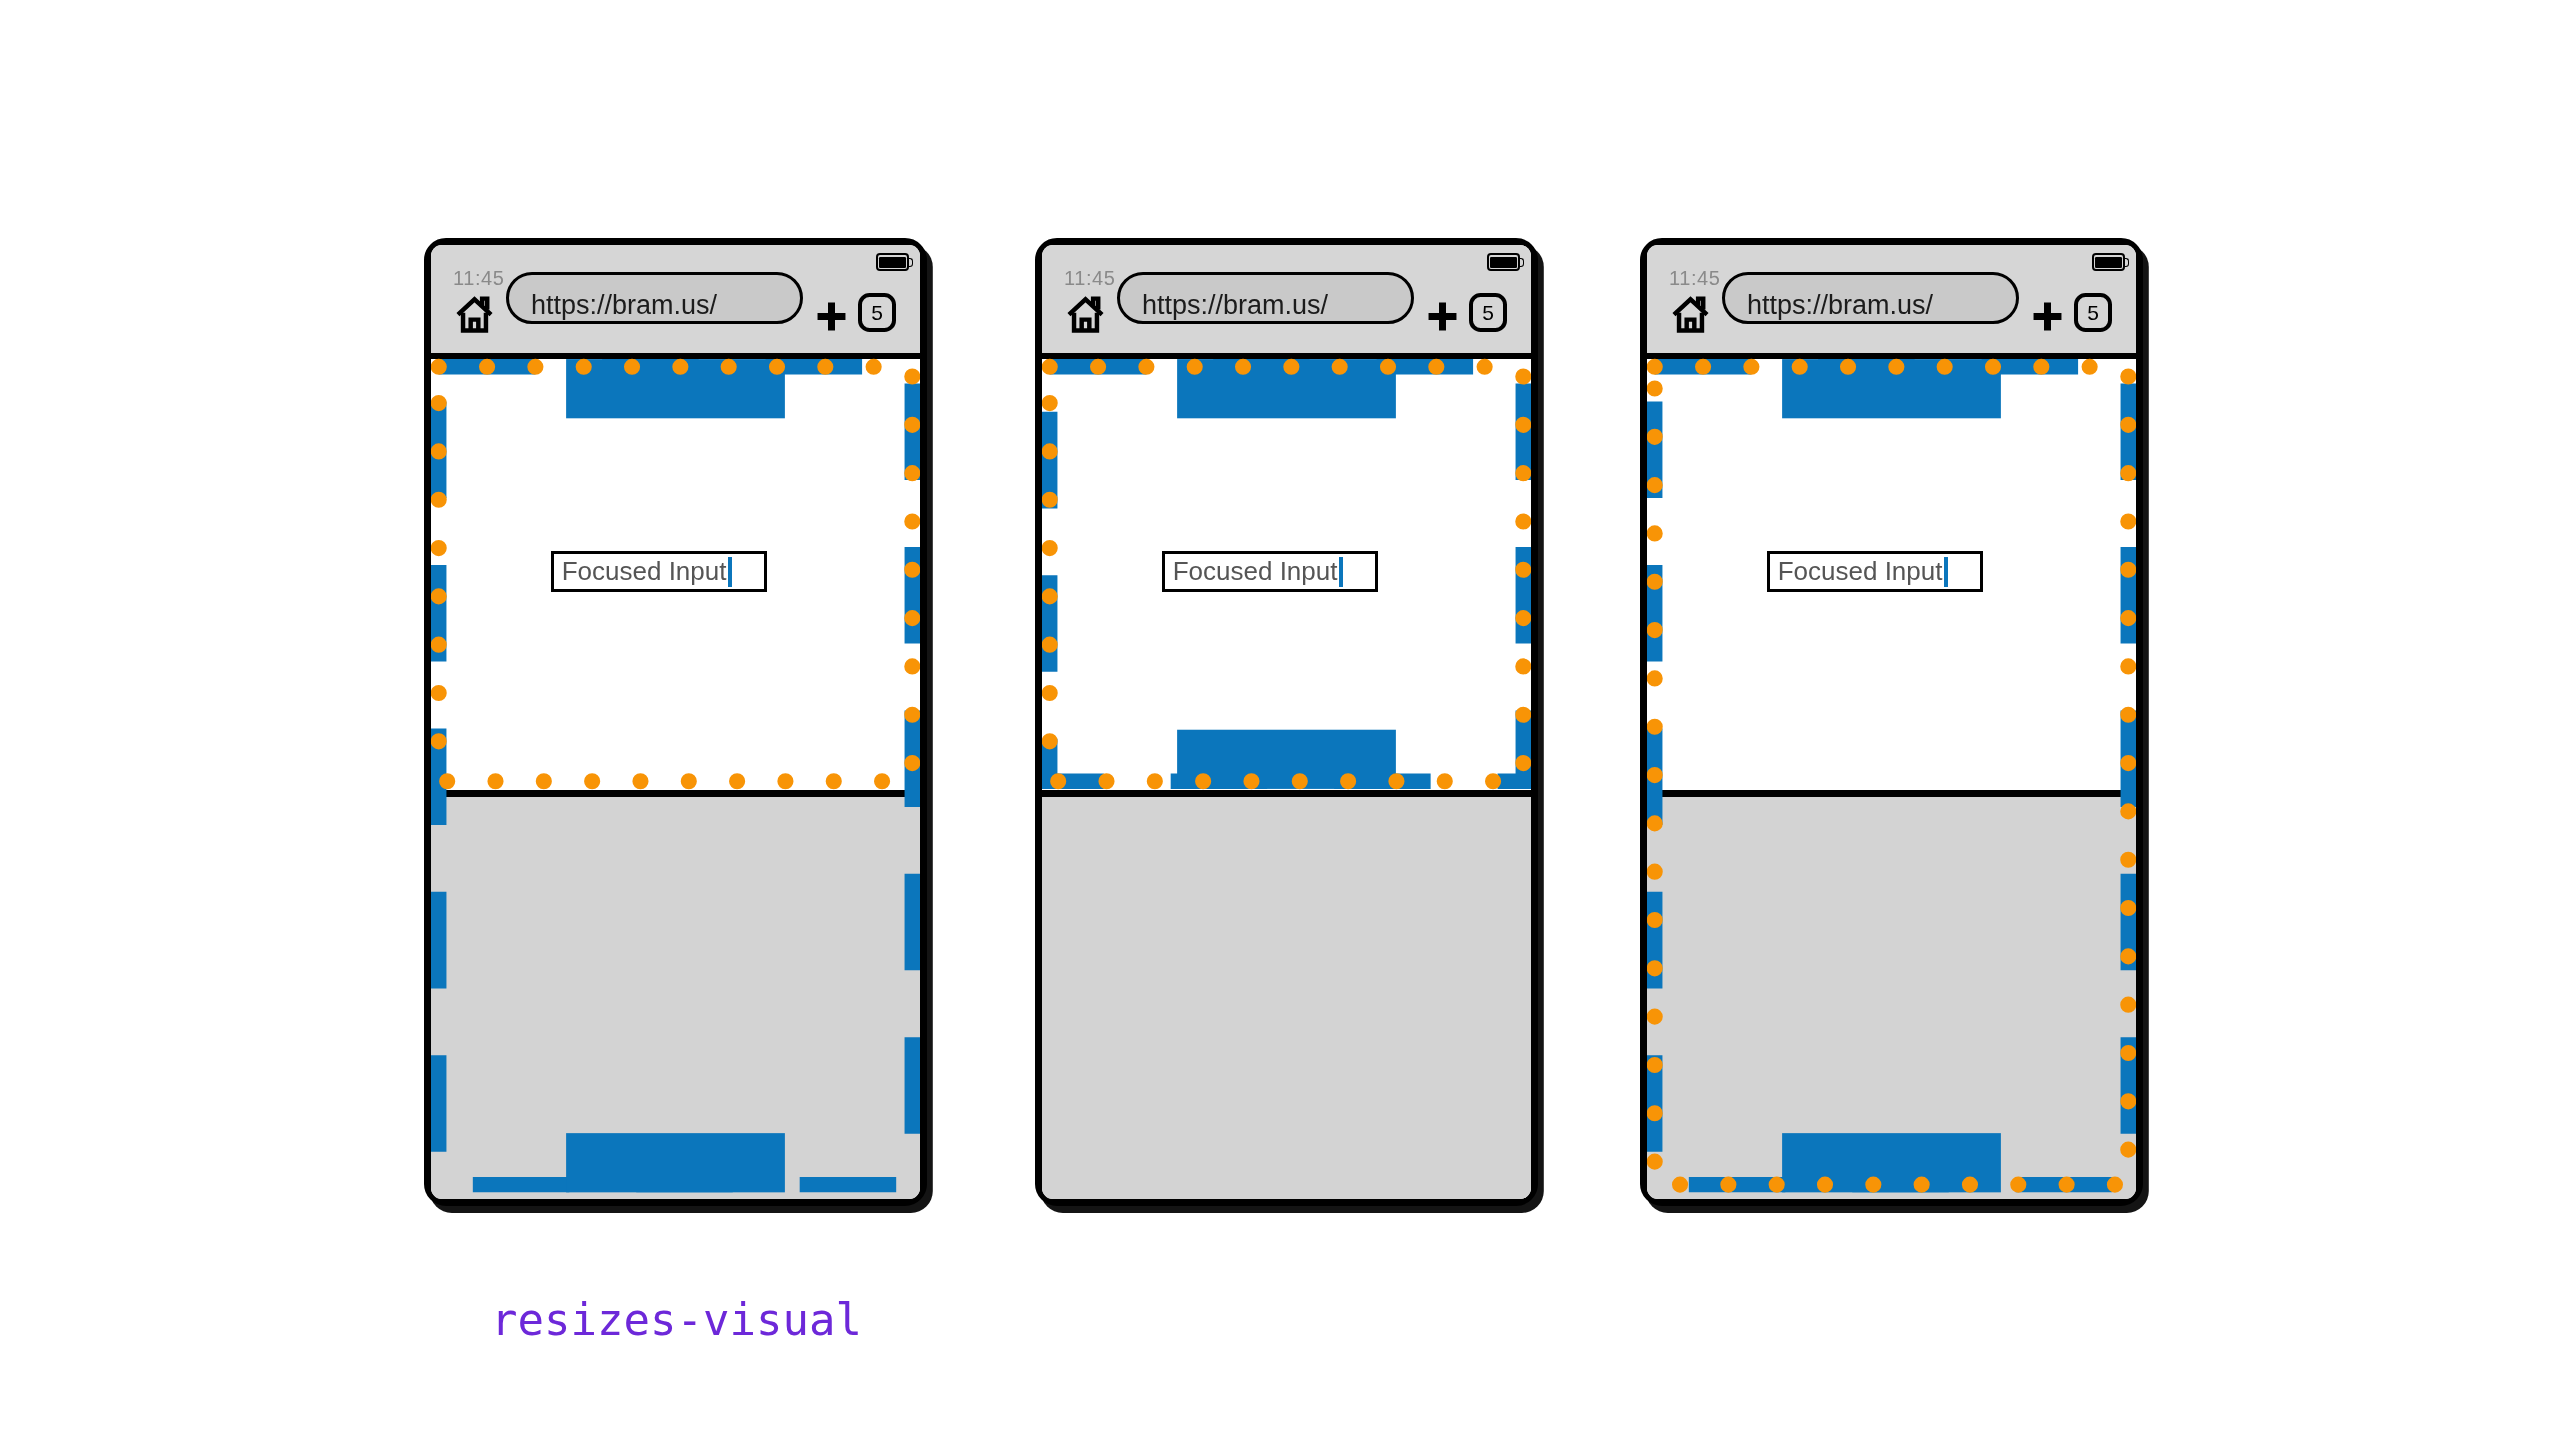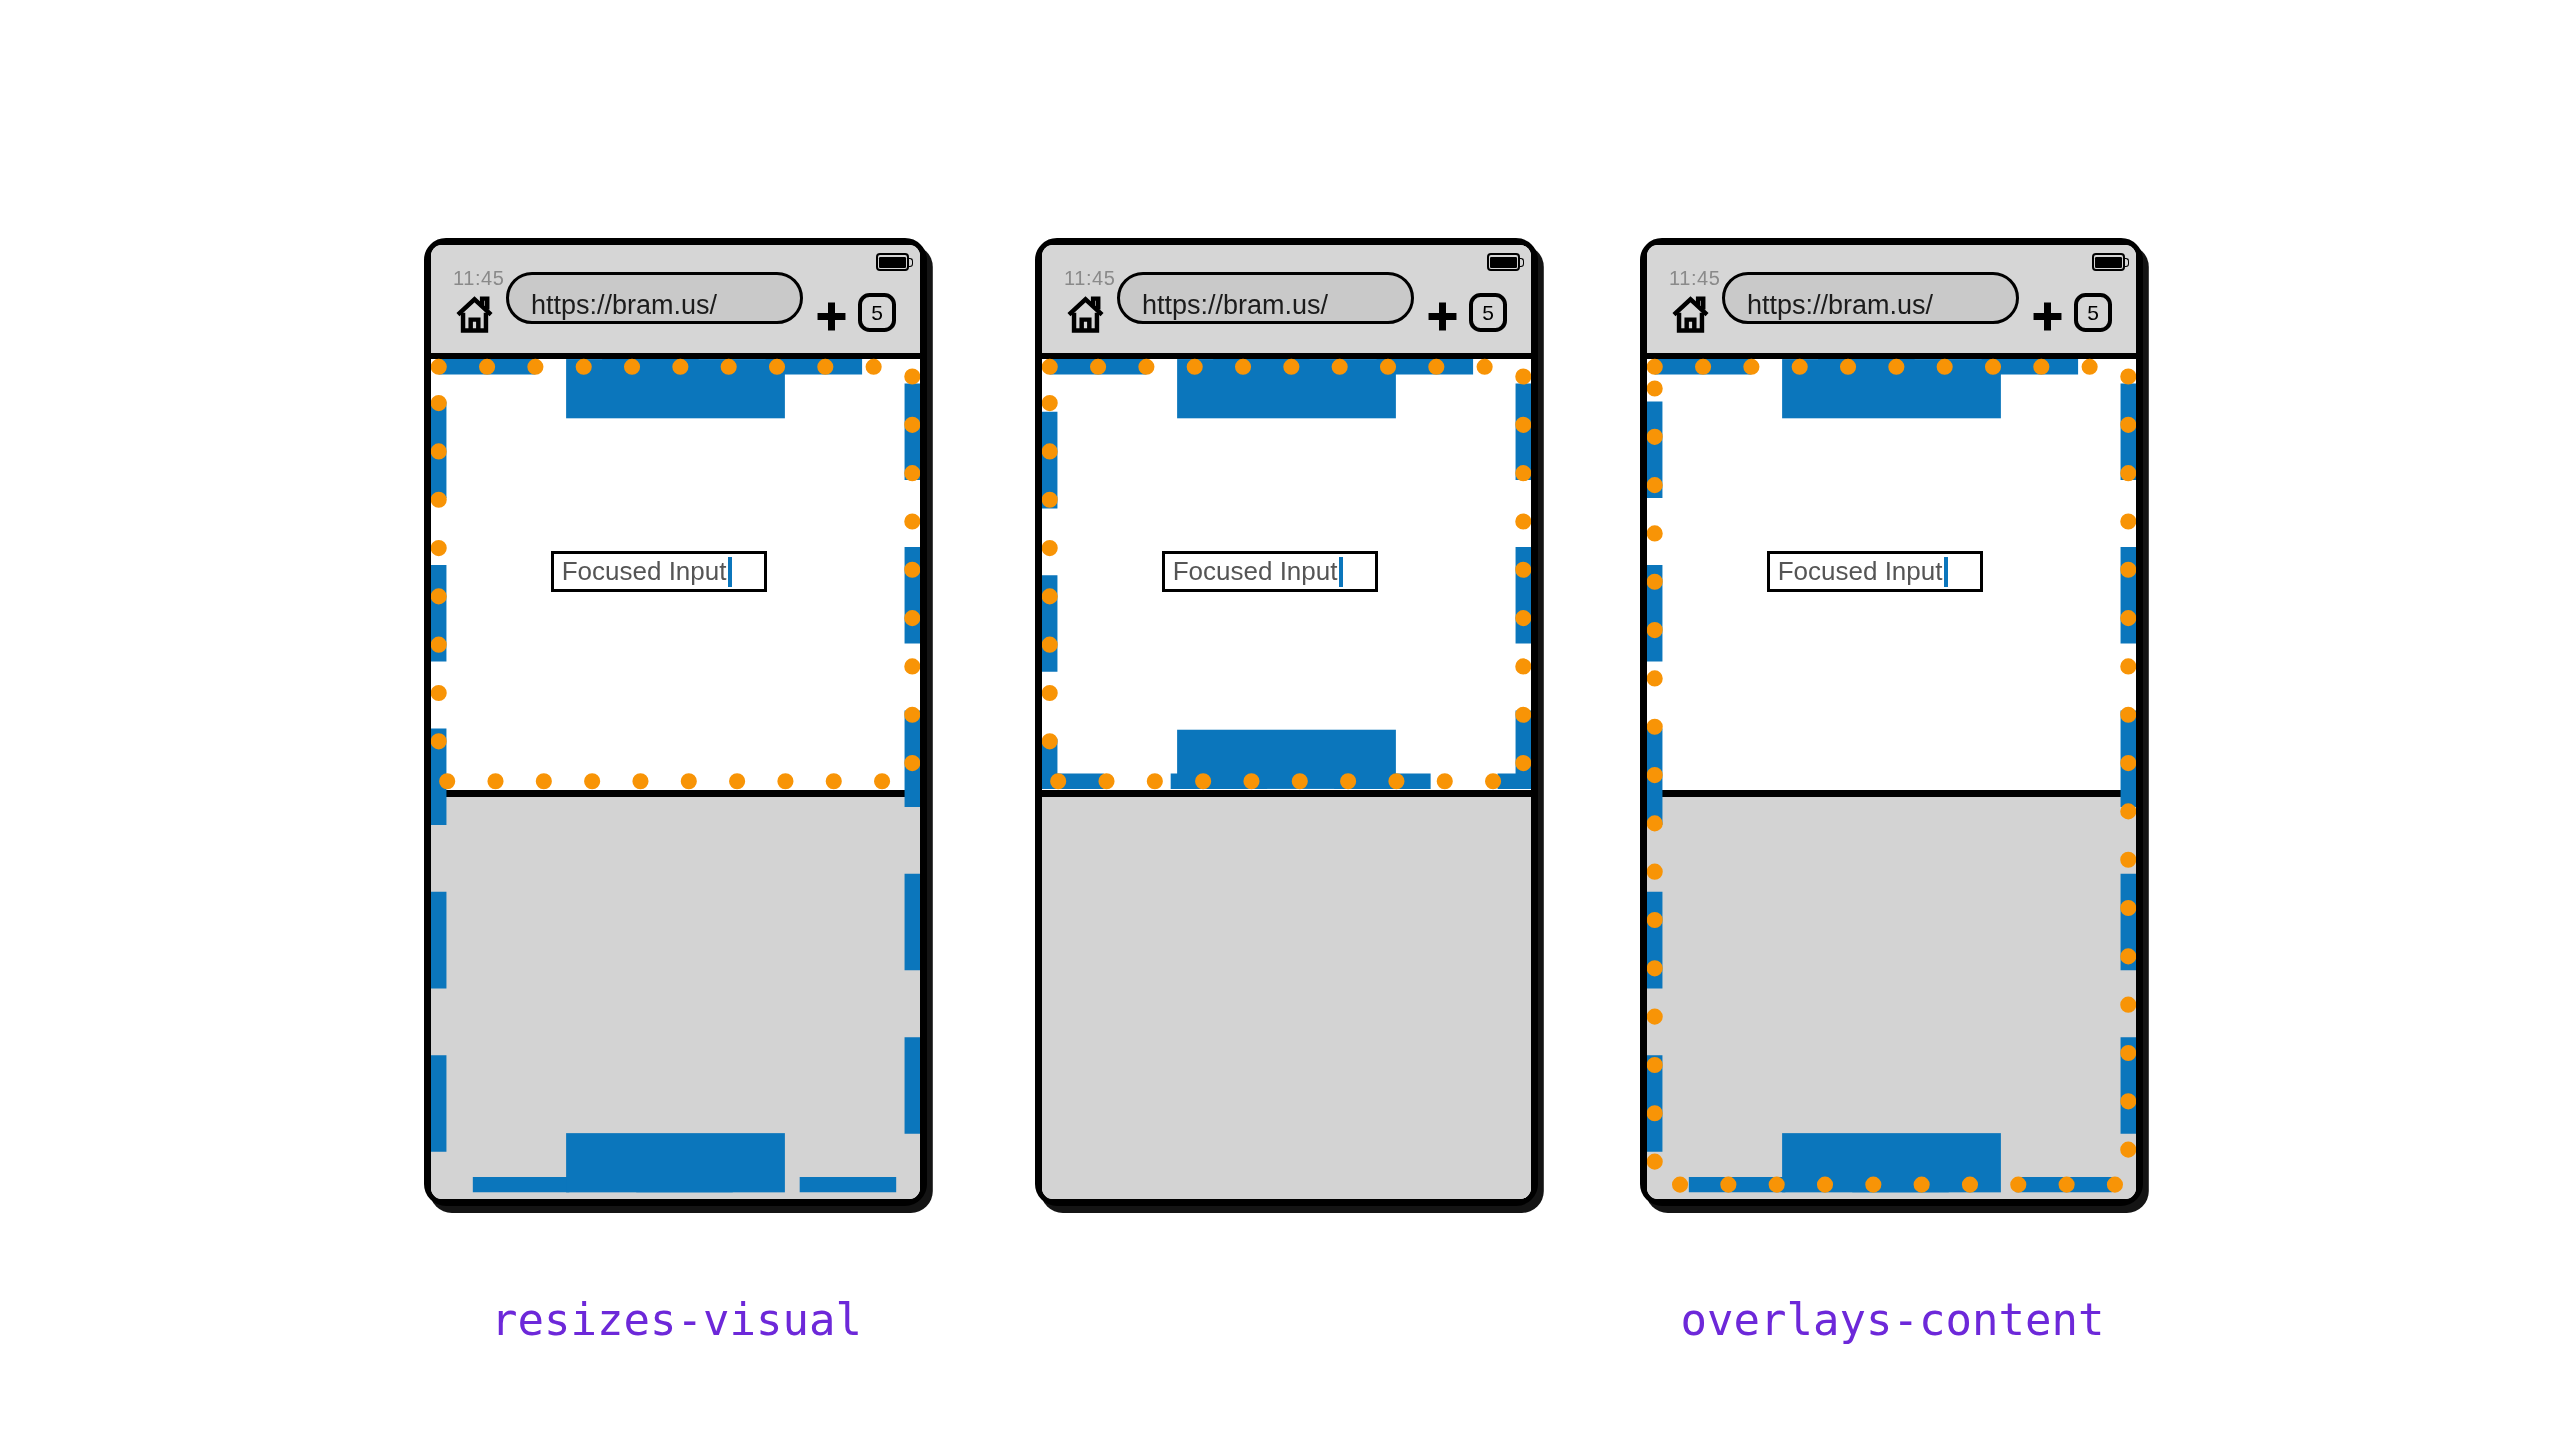--- a/index.html
+++ b/index.html
@@ -203,16 +203,15 @@
       </svg>
 
       <div class="focused-input">
         <span>Focused Input</span>
         <span class="caret"></span>
       </div>
     </div>
   </div>
 
   <div class="phone-label p1">resizes-visual</div>
-  <div class="phone-label p3">overlays-content</div>
 
 </div>
 
 
 </body></html>

